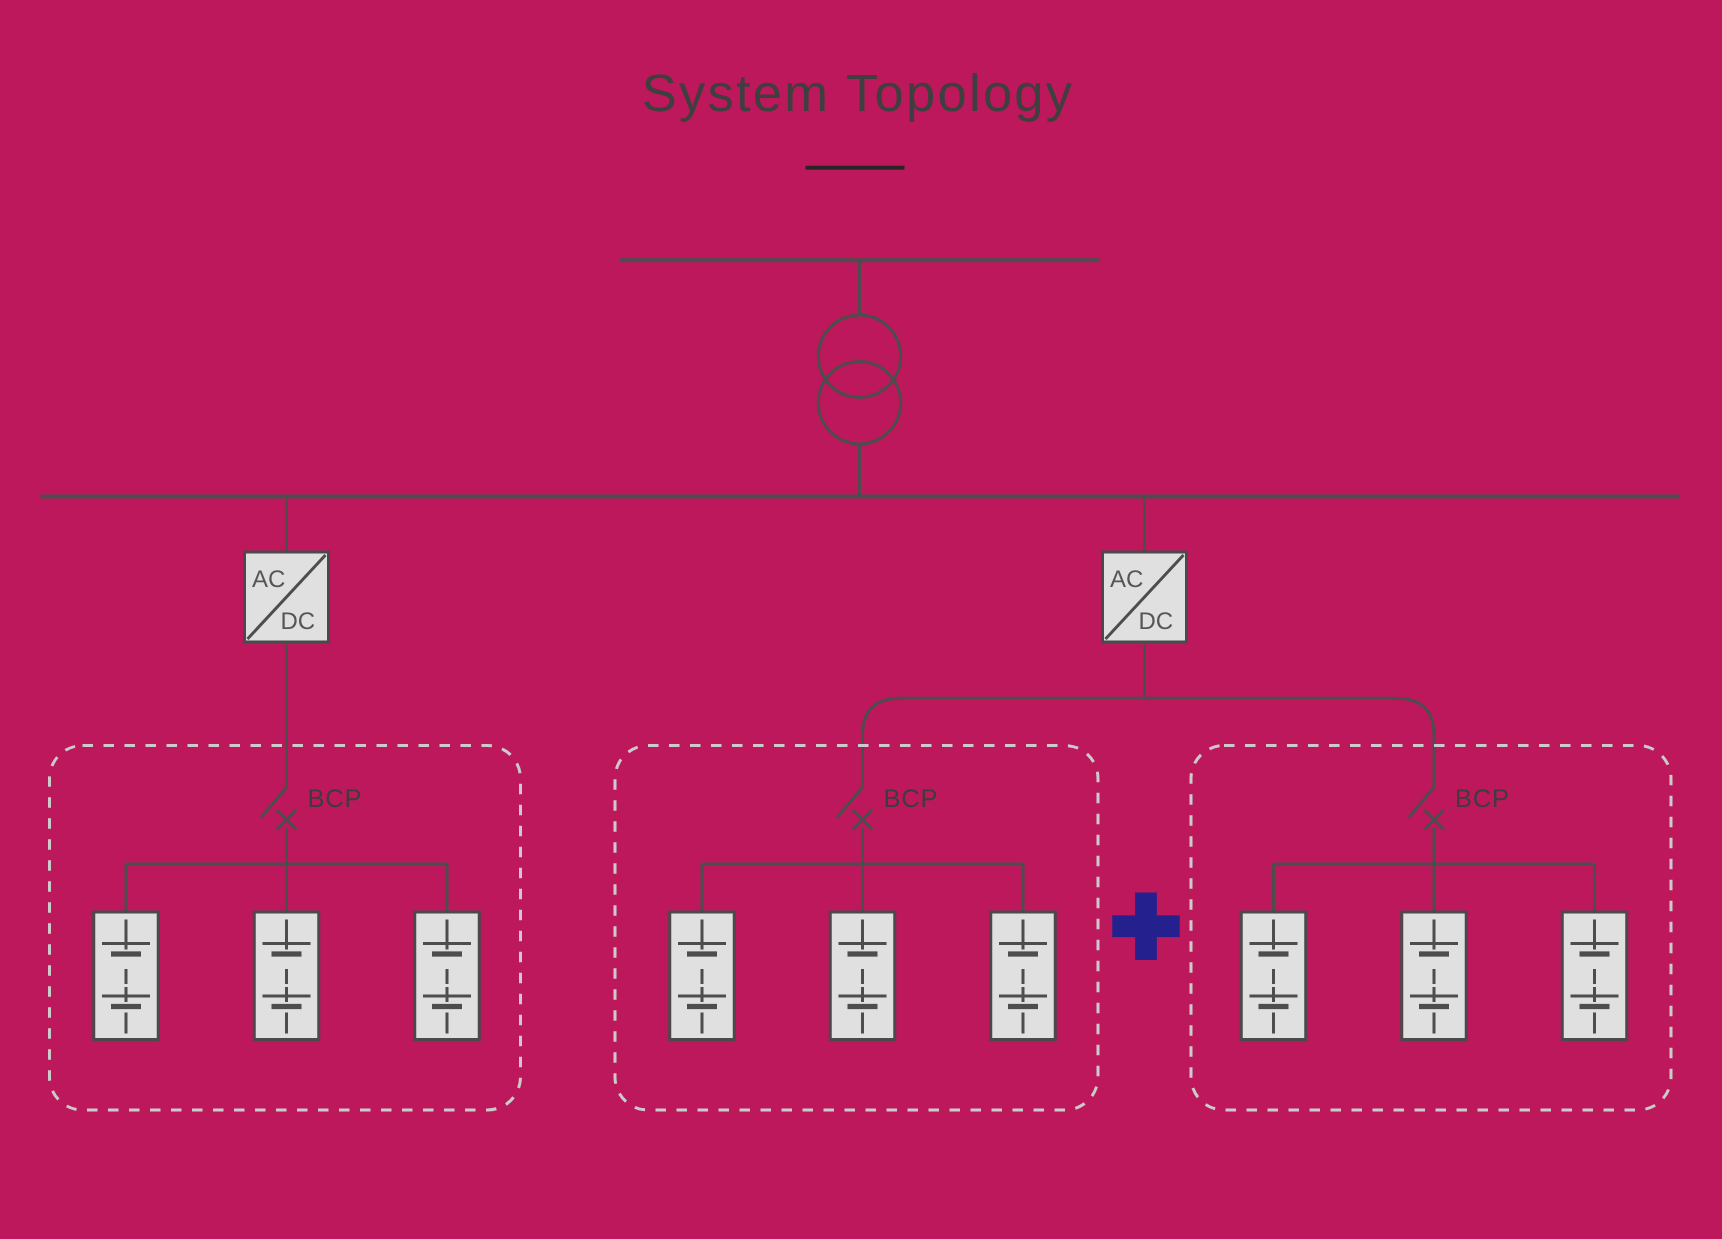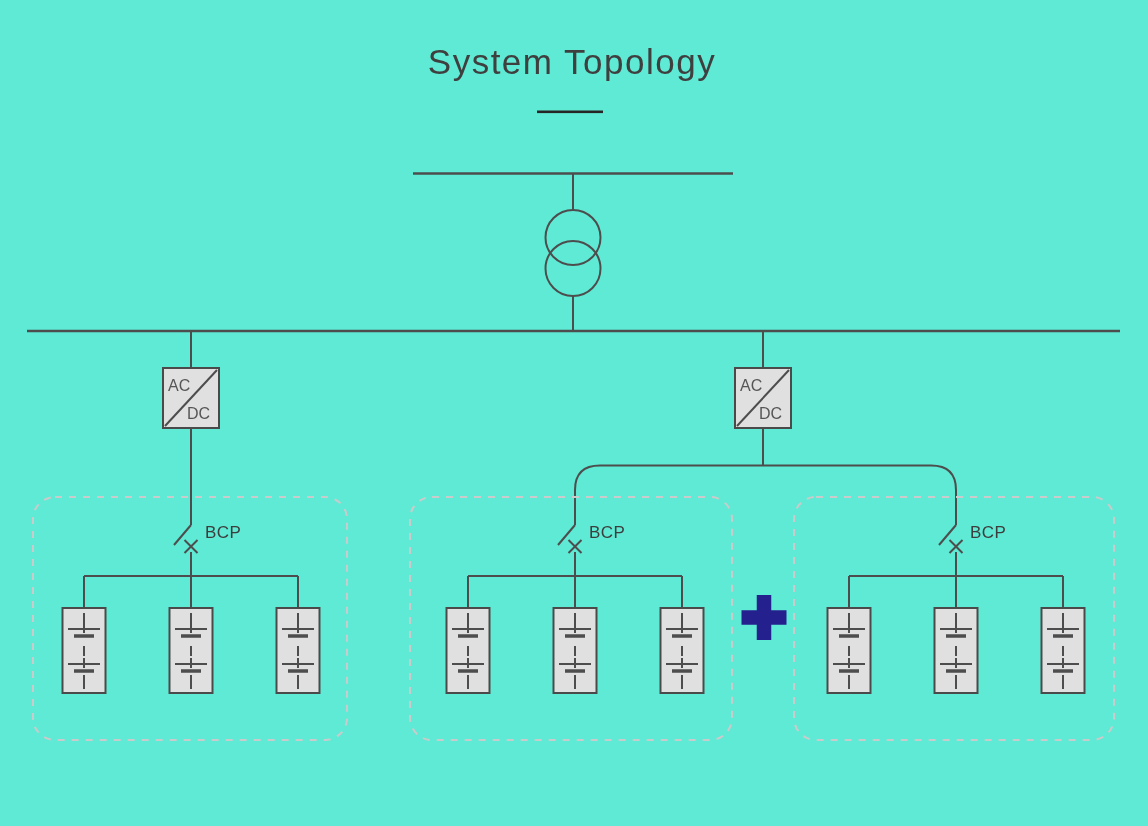--- a/index.html
+++ b/index.html
@@ -5,21 +5,21 @@
   html, body {
     margin: 0;
     padding: 0;
     background: #ffffff;
     font-family: "Liberation Sans", sans-serif;
   }
   .stage {
     position: relative;
     width: 1148px;
     height: 826px;
-    background: #5eead4;
+    background: #be185d;
     overflow: hidden;
   }
   svg { display: block; }
 
   .title-text {
     font-family: "Liberation Sans", sans-serif;
     font-size: 35px;
     font-weight: 300;
     letter-spacing: 1.5px;
     fill: #3f3f3f;

